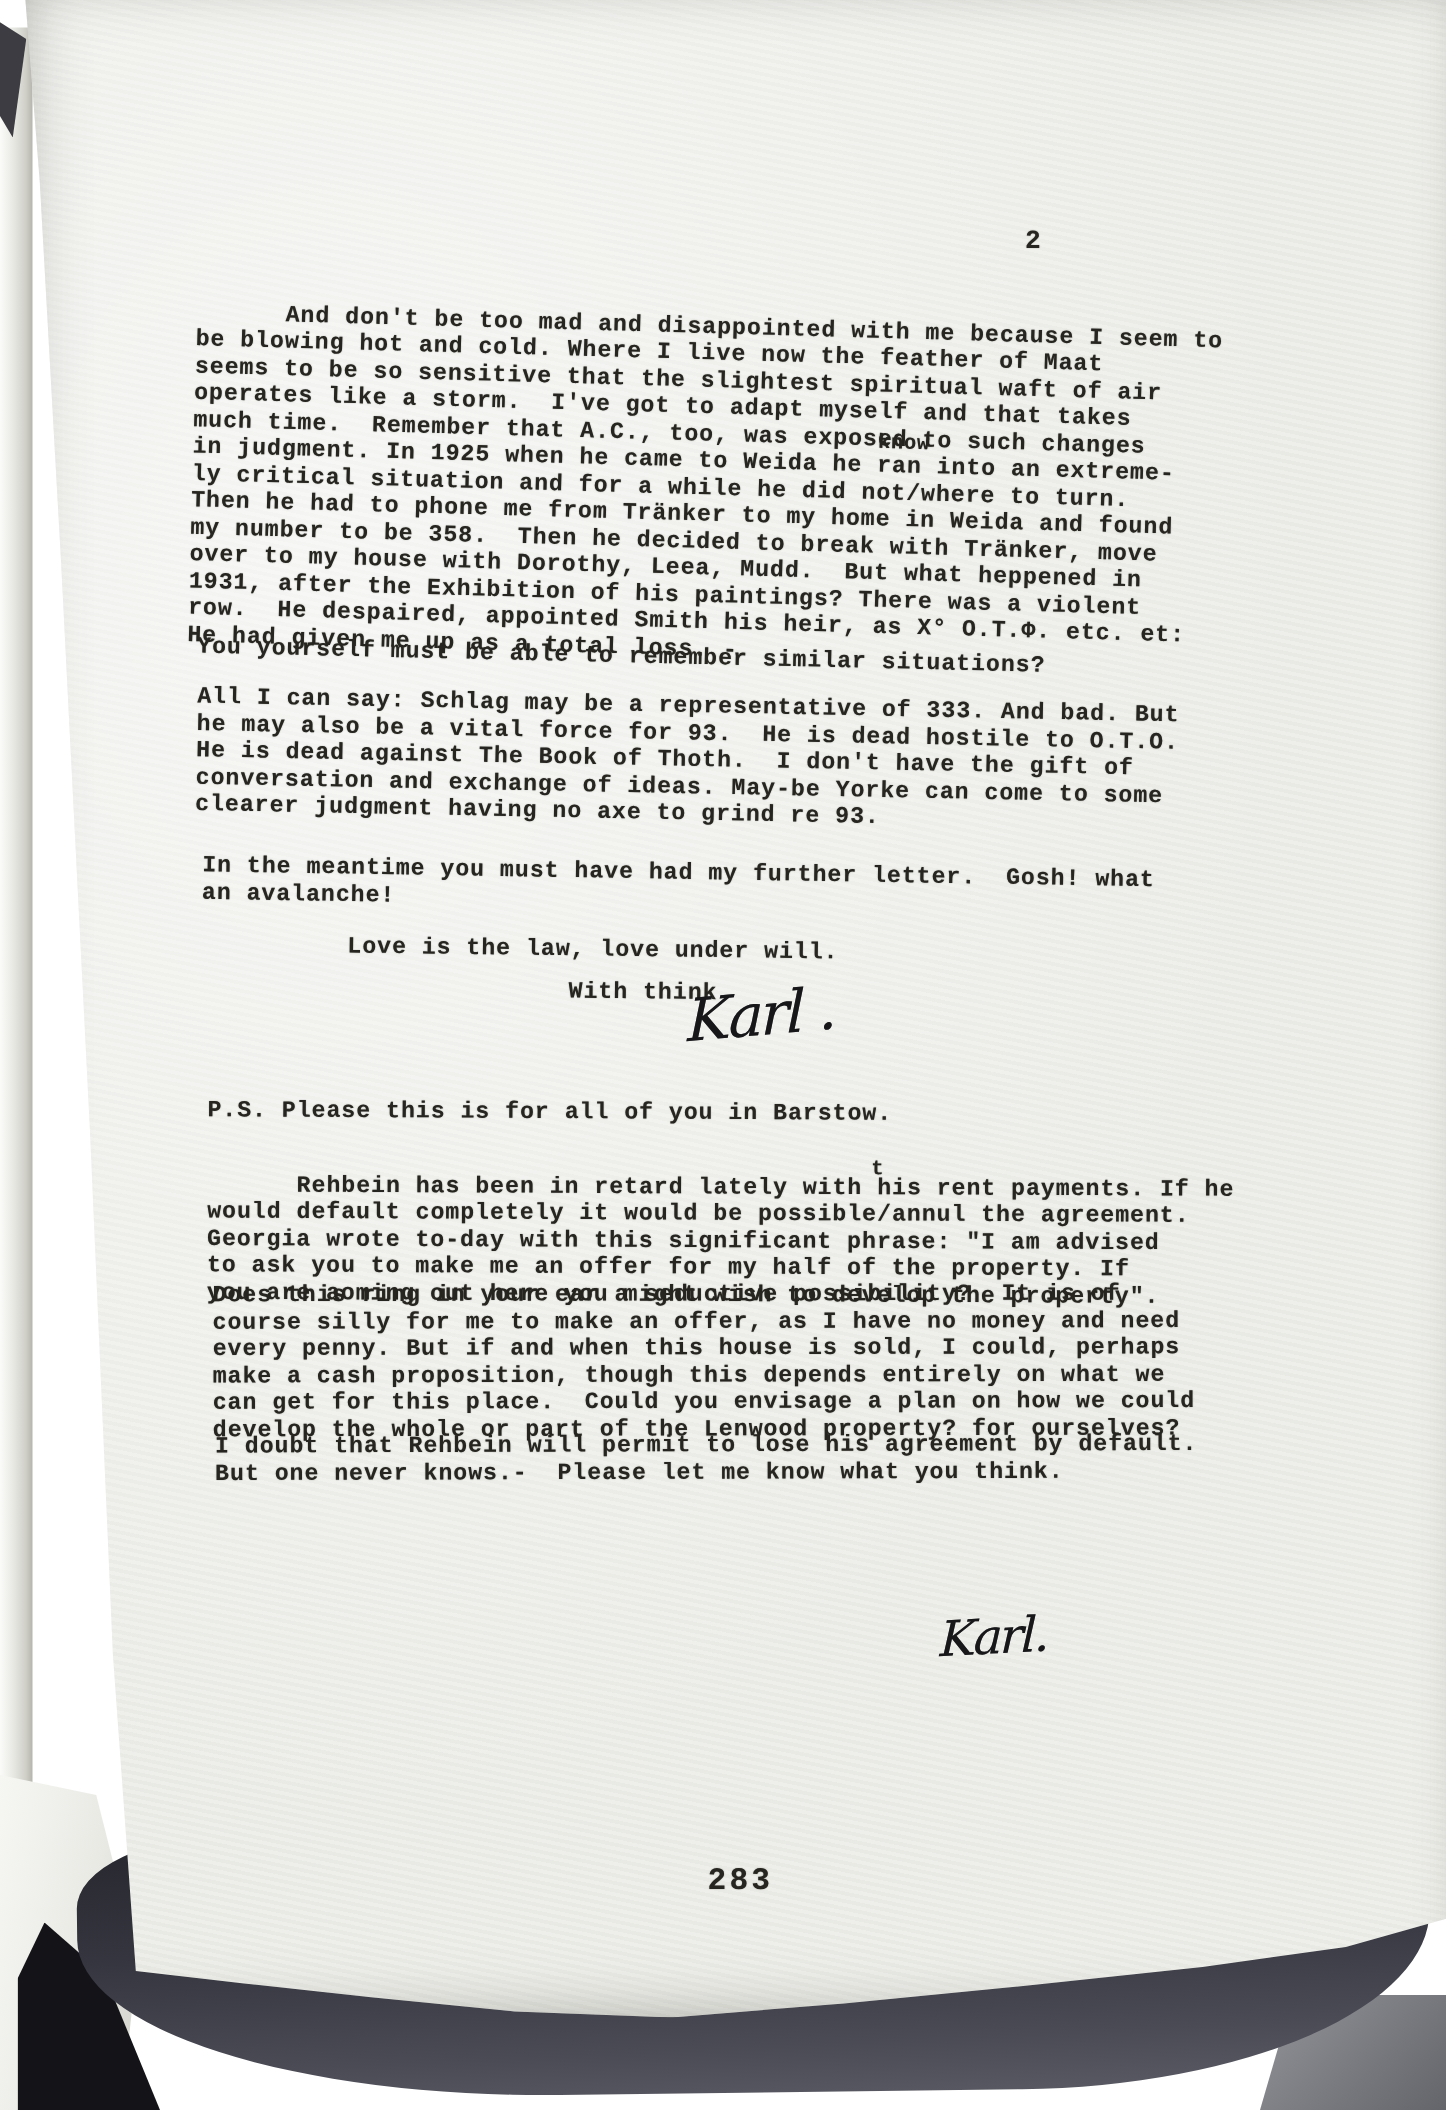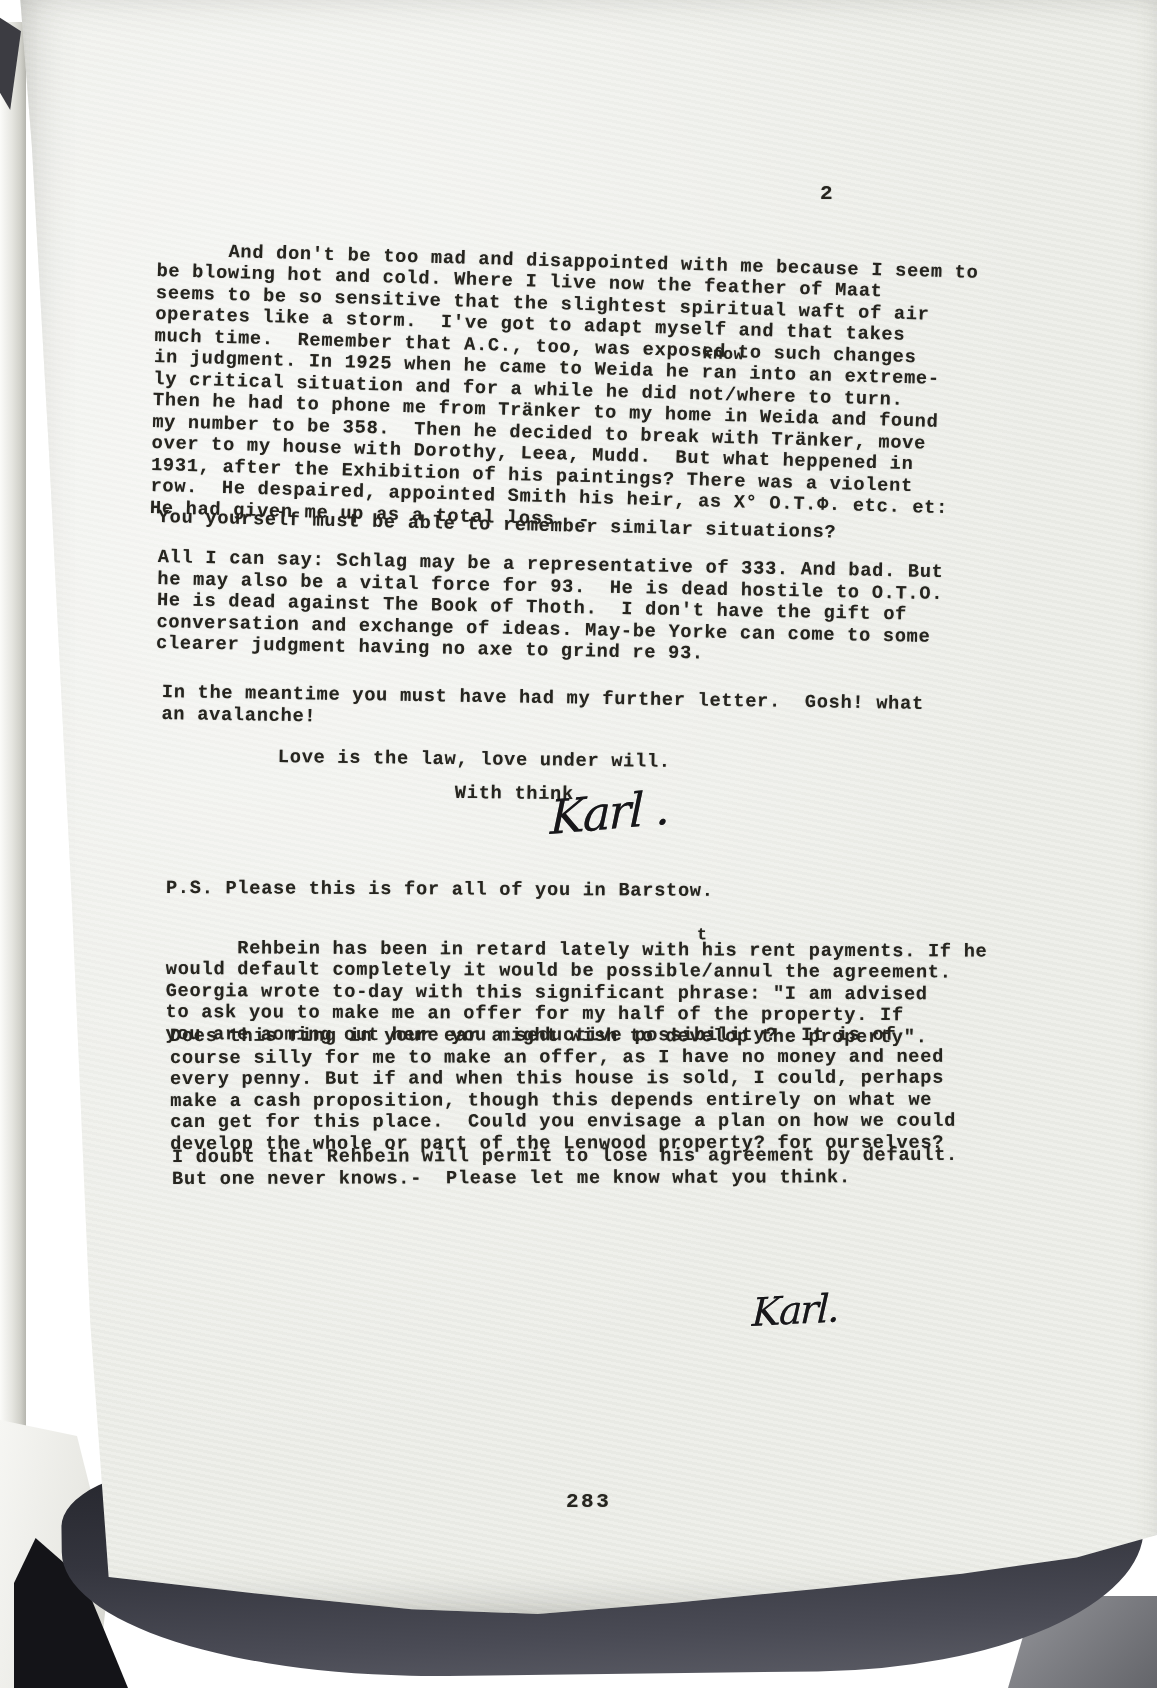--- a/index.html
+++ b/index.html
@@ -71,21 +71,21 @@
     letter-spacing:0.75px;
     transform-origin:0 0;
   }
   .insert-word{
     position:absolute;
     font-size:16.5px;
     line-height:14px;
     letter-spacing:0.5px;
   }
   .pageno{position:absolute;font-size:21px;letter-spacing:1px;}
-  .footer-no{position:absolute;font-size:21px;letter-spacing:2.5px;}
+  .footer-no{position:absolute;font-size:25px;letter-spacing:2.5px;}
   .signature{
     position:absolute;
     font-family:"DejaVu Serif",serif;
     font-style:italic;
     color:#17171a;
     transform-origin:0 50%;
     letter-spacing:-2px;
     text-shadow:0 0 0.5px rgba(20,20,25,0.6);
   }
   .sig-1{font-size:47px;transform:rotate(-5deg) skewX(-6deg);}

